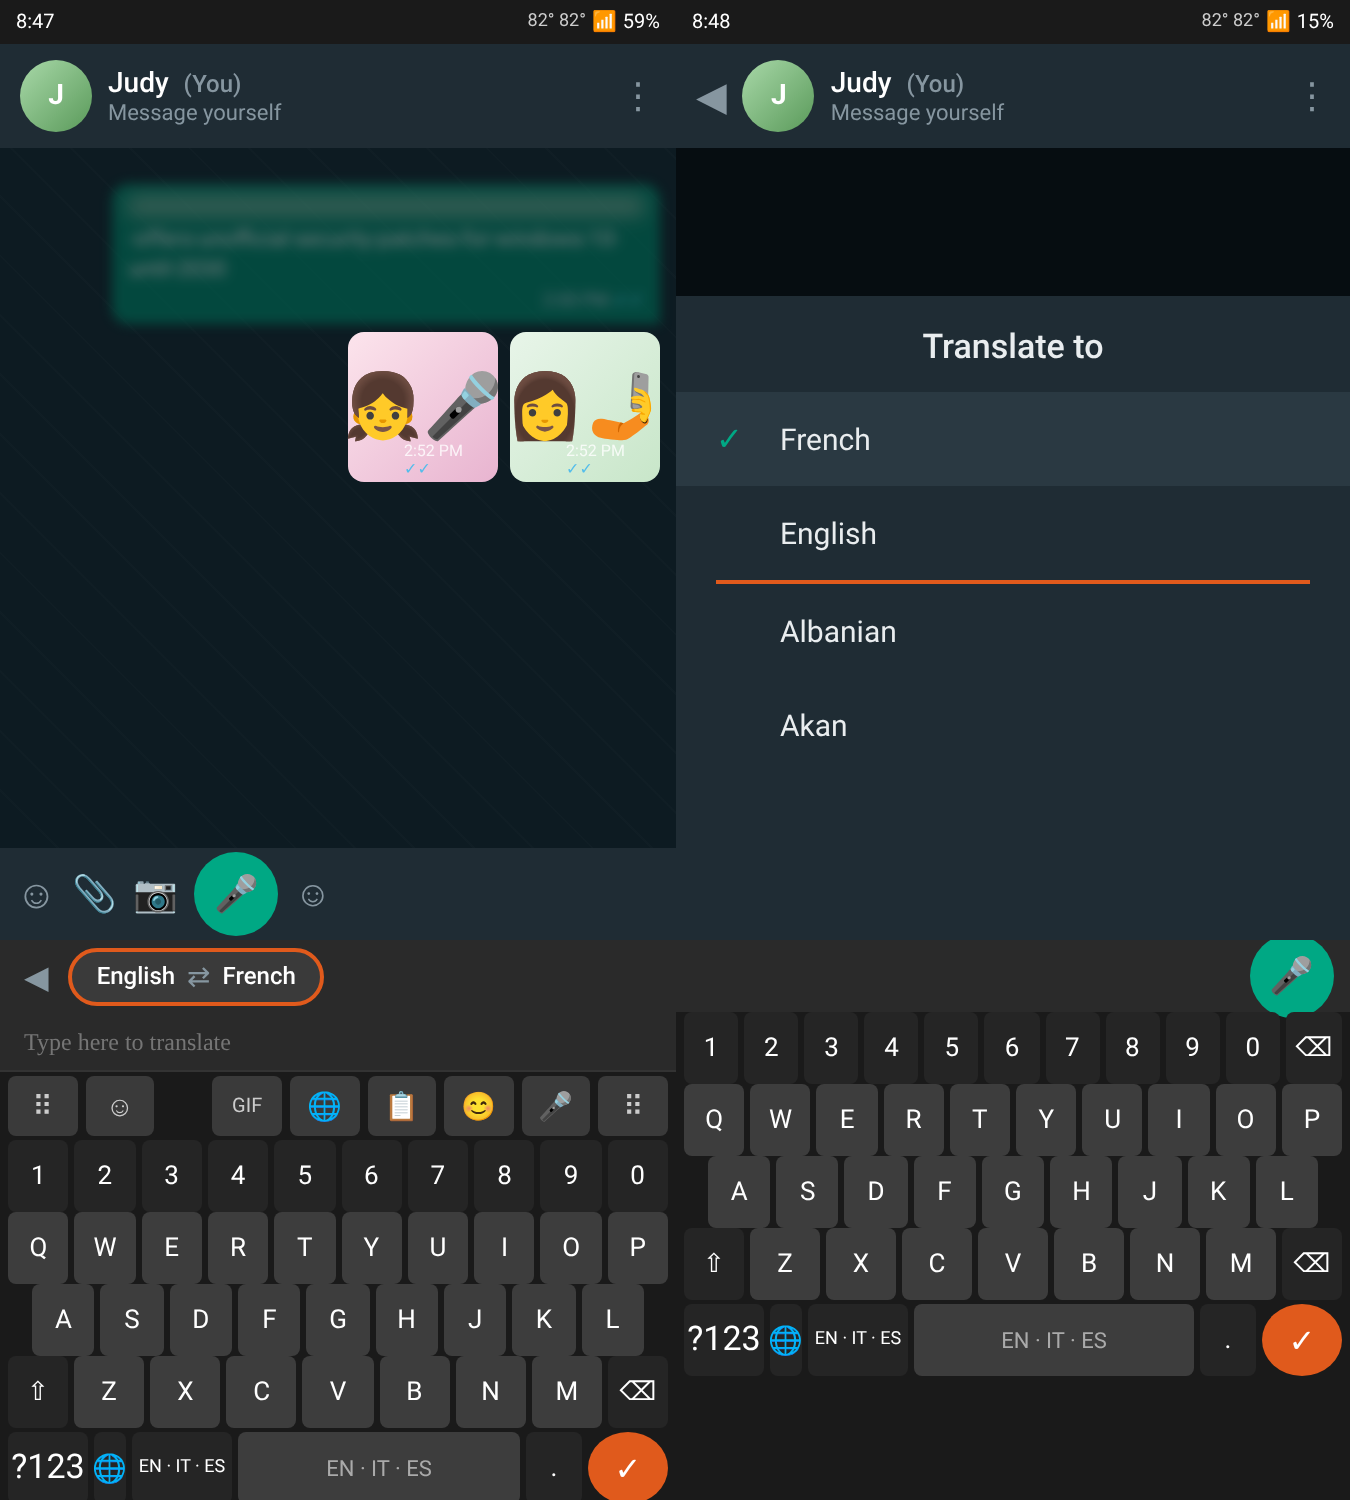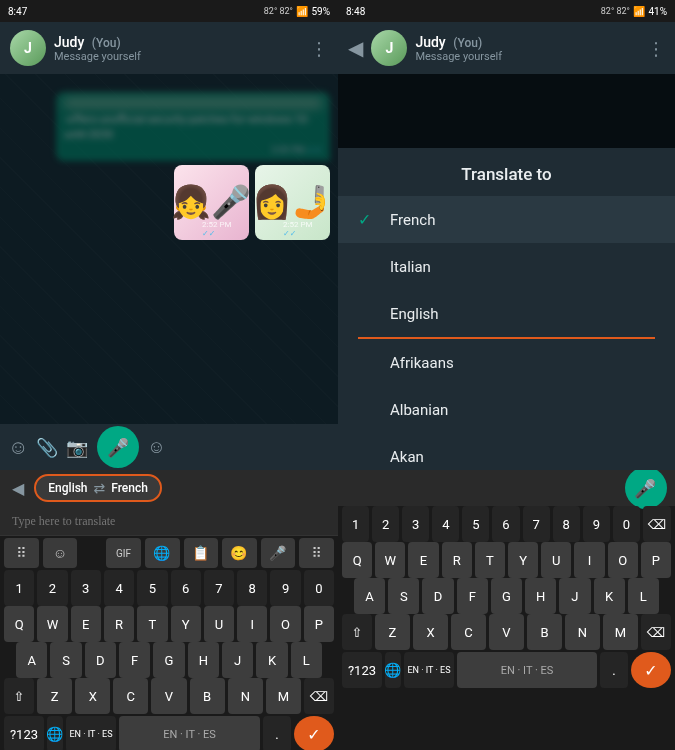--- a/index.html
+++ b/index.html
@@ -306,21 +306,21 @@
     }
     .bottom-row {
       display: flex;
       gap: 3px;
       align-items: center;
       padding: 0 2px;
     }
     .kb-key.sym {
       min-width: 40px;
       flex: 0;
-      font-size: 13px;
+      font-size: 17px;
     }
     .kb-key.lang {
       min-width: 30px;
       flex: 0;
       font-size: 10px;
     }
     .kb-key.space {
       flex: 1;
       font-size: 11px;
       color: #aaa;
@@ -636,21 +636,21 @@
 
 <div class="right-panel">
 
   <div class="right-status-bar">
     <div style="display:flex;align-items:center;gap:4px;font-size:10px;color:#fff;">
       <span>8:48</span>
     </div>
     <div style="display:flex;align-items:center;gap:3px;font-size:10px;color:#fff;">
       <span style="font-size:9px;color:#ccc;">82° 82°</span>
       <span>📶</span>
-      <span>41%</span>
+      <span>15%</span>
     </div>
   </div>
 
   <div class="right-chat-header">
     <div class="back-btn">◀</div>
     <div class="avatar">J</div>
     <div class="header-info">
       <div class="header-name">
         <span>Judy</span>
         <span style="color:#8696a0;font-size:12px;margin-left:4px;">(You)</span>
@@ -667,36 +667,28 @@
       <div class="modal-sheet">
         <div class="modal-title">Translate to</div>
 
         <div class="language-list">
 
           <div class="lang-item selected">
             <span class="check">✓</span>
             <span>French</span>
           </div>
 
-          <div class="lang-item no-check">
-            <span class="check">&nbsp;</span>
-            <span>Italian</span>
-          </div>
 
           <div class="lang-item no-check">
             <span class="check">&nbsp;</span>
             <span>English</span>
           </div>
 
           <div class="lang-divider"></div>
 
-          <div class="lang-item no-check">
-            <span class="check">&nbsp;</span>
-            <span>Afrikaans</span>
-          </div>
 
           <div class="lang-item no-check">
             <span class="check">&nbsp;</span>
             <span>Albanian</span>
           </div>
 
           <div class="lang-item no-check">
             <span class="check">&nbsp;</span>
             <span>Akan</span>
           </div>

